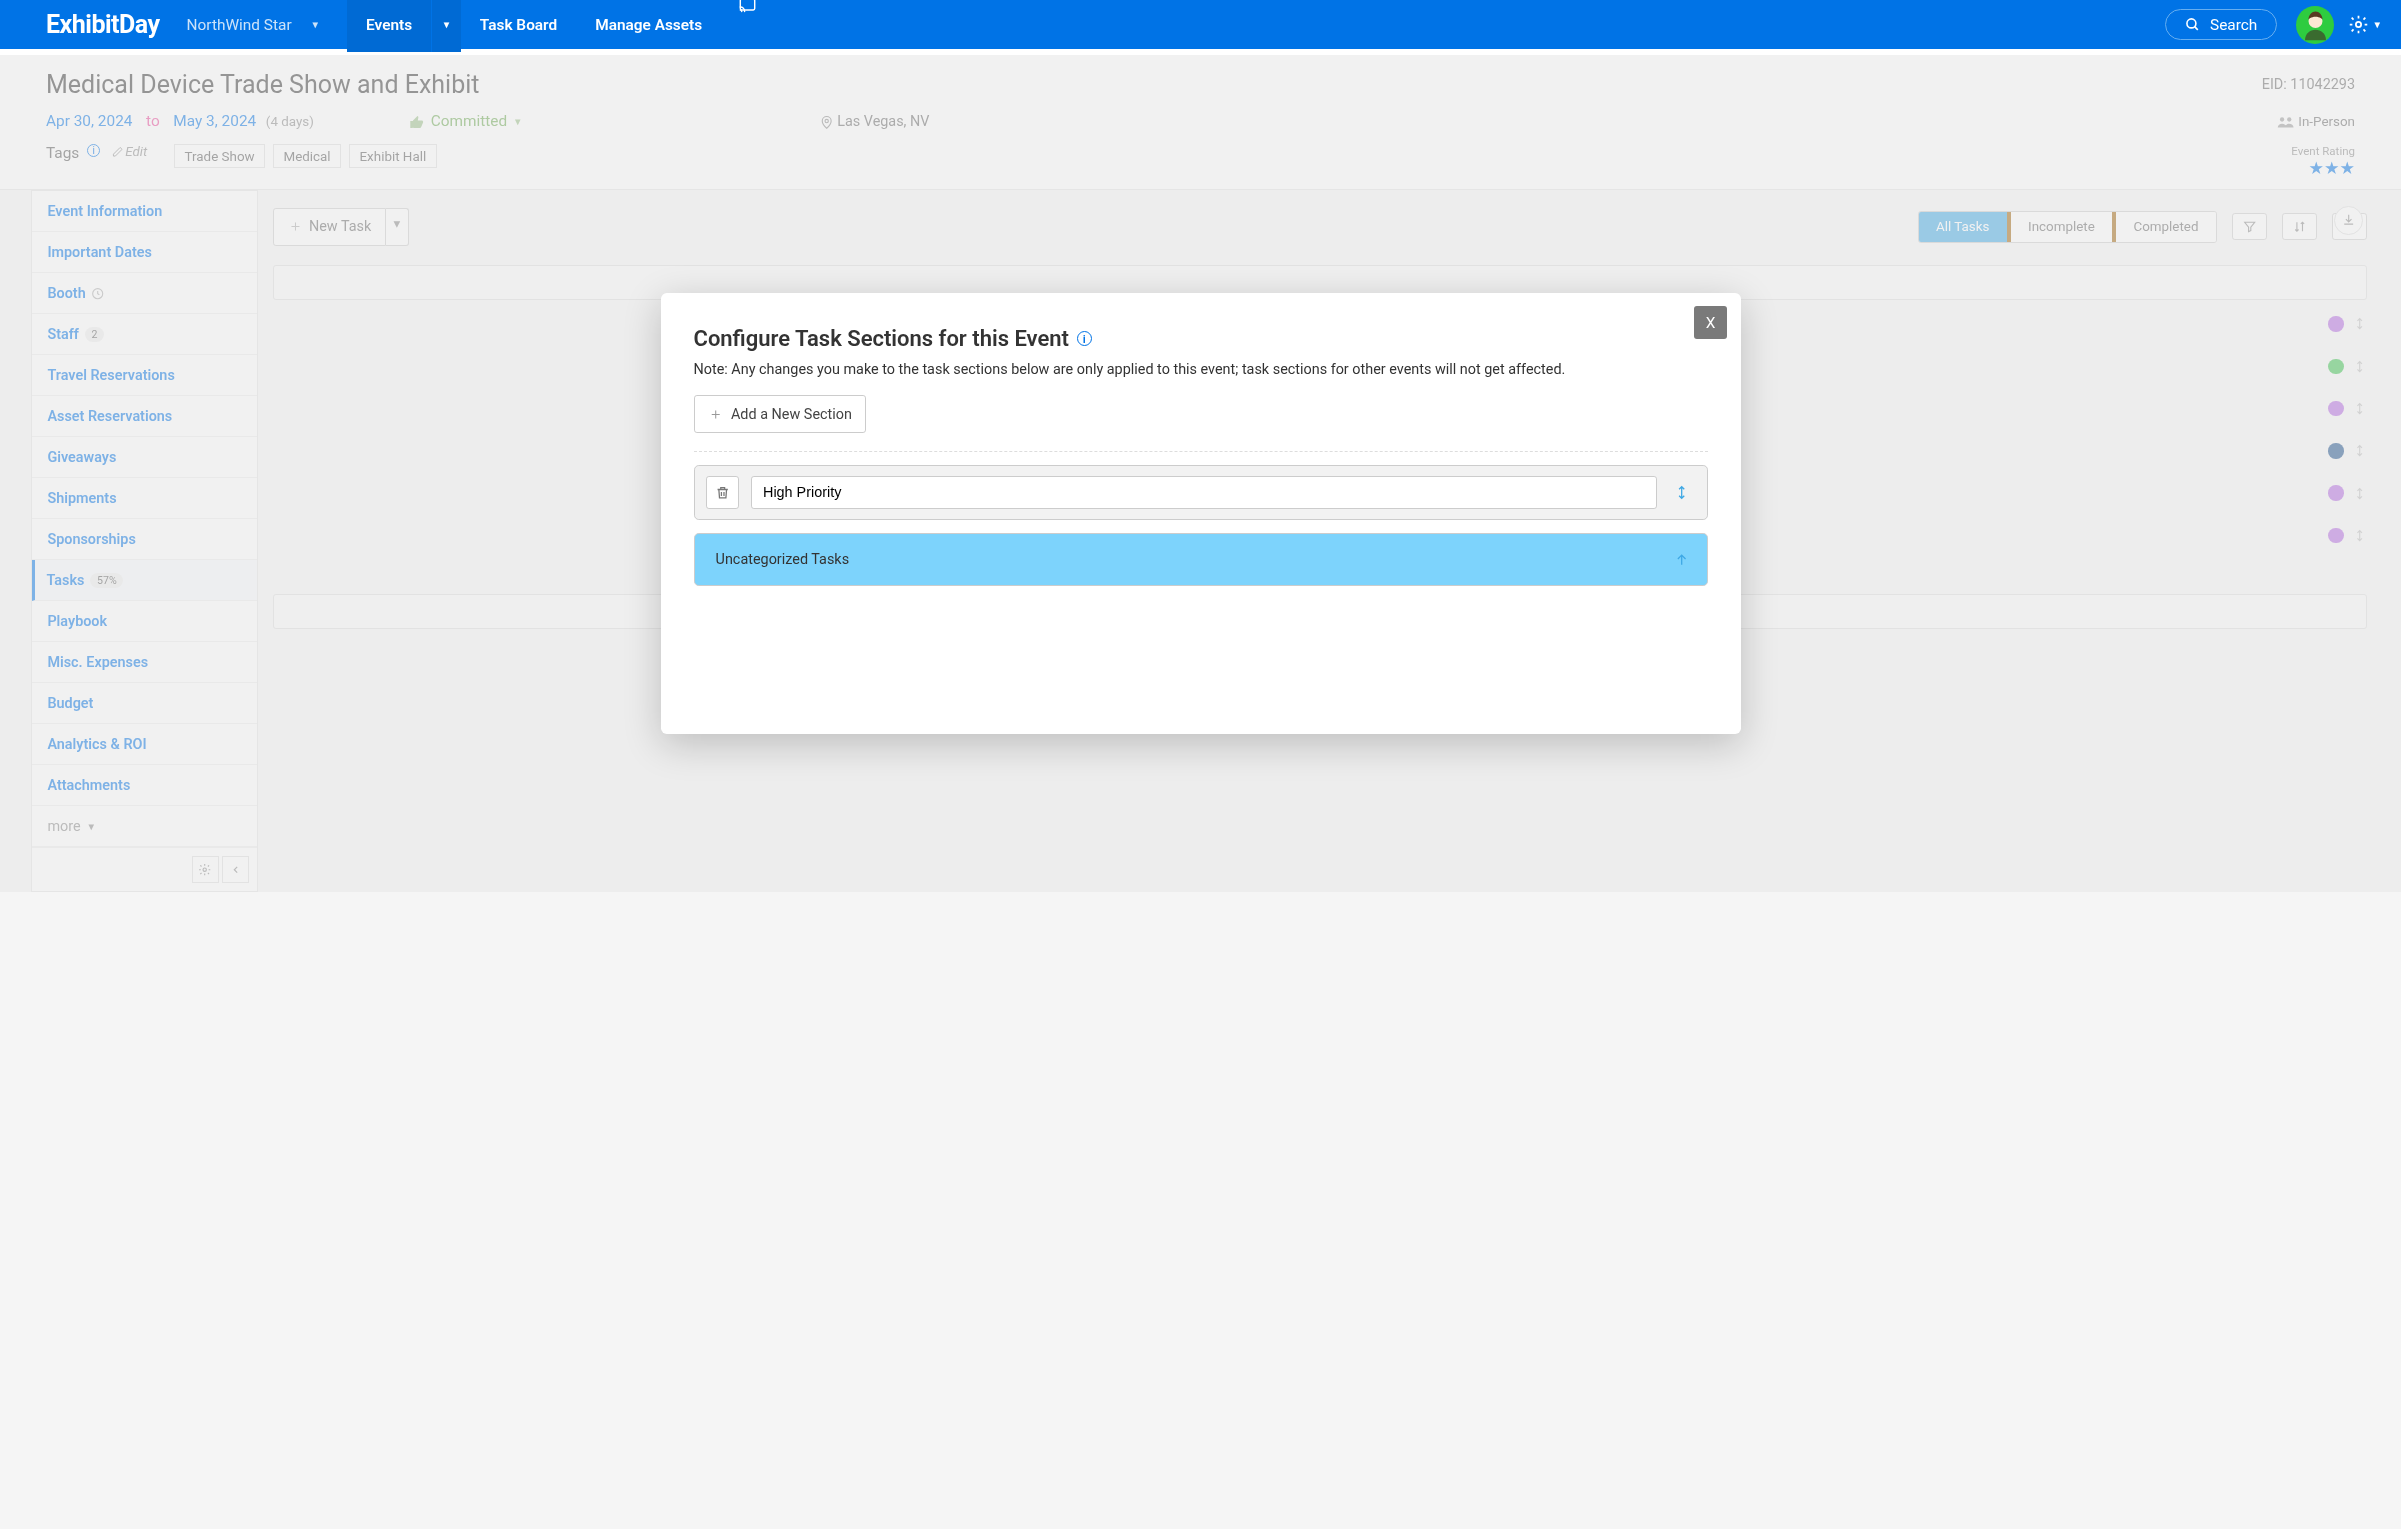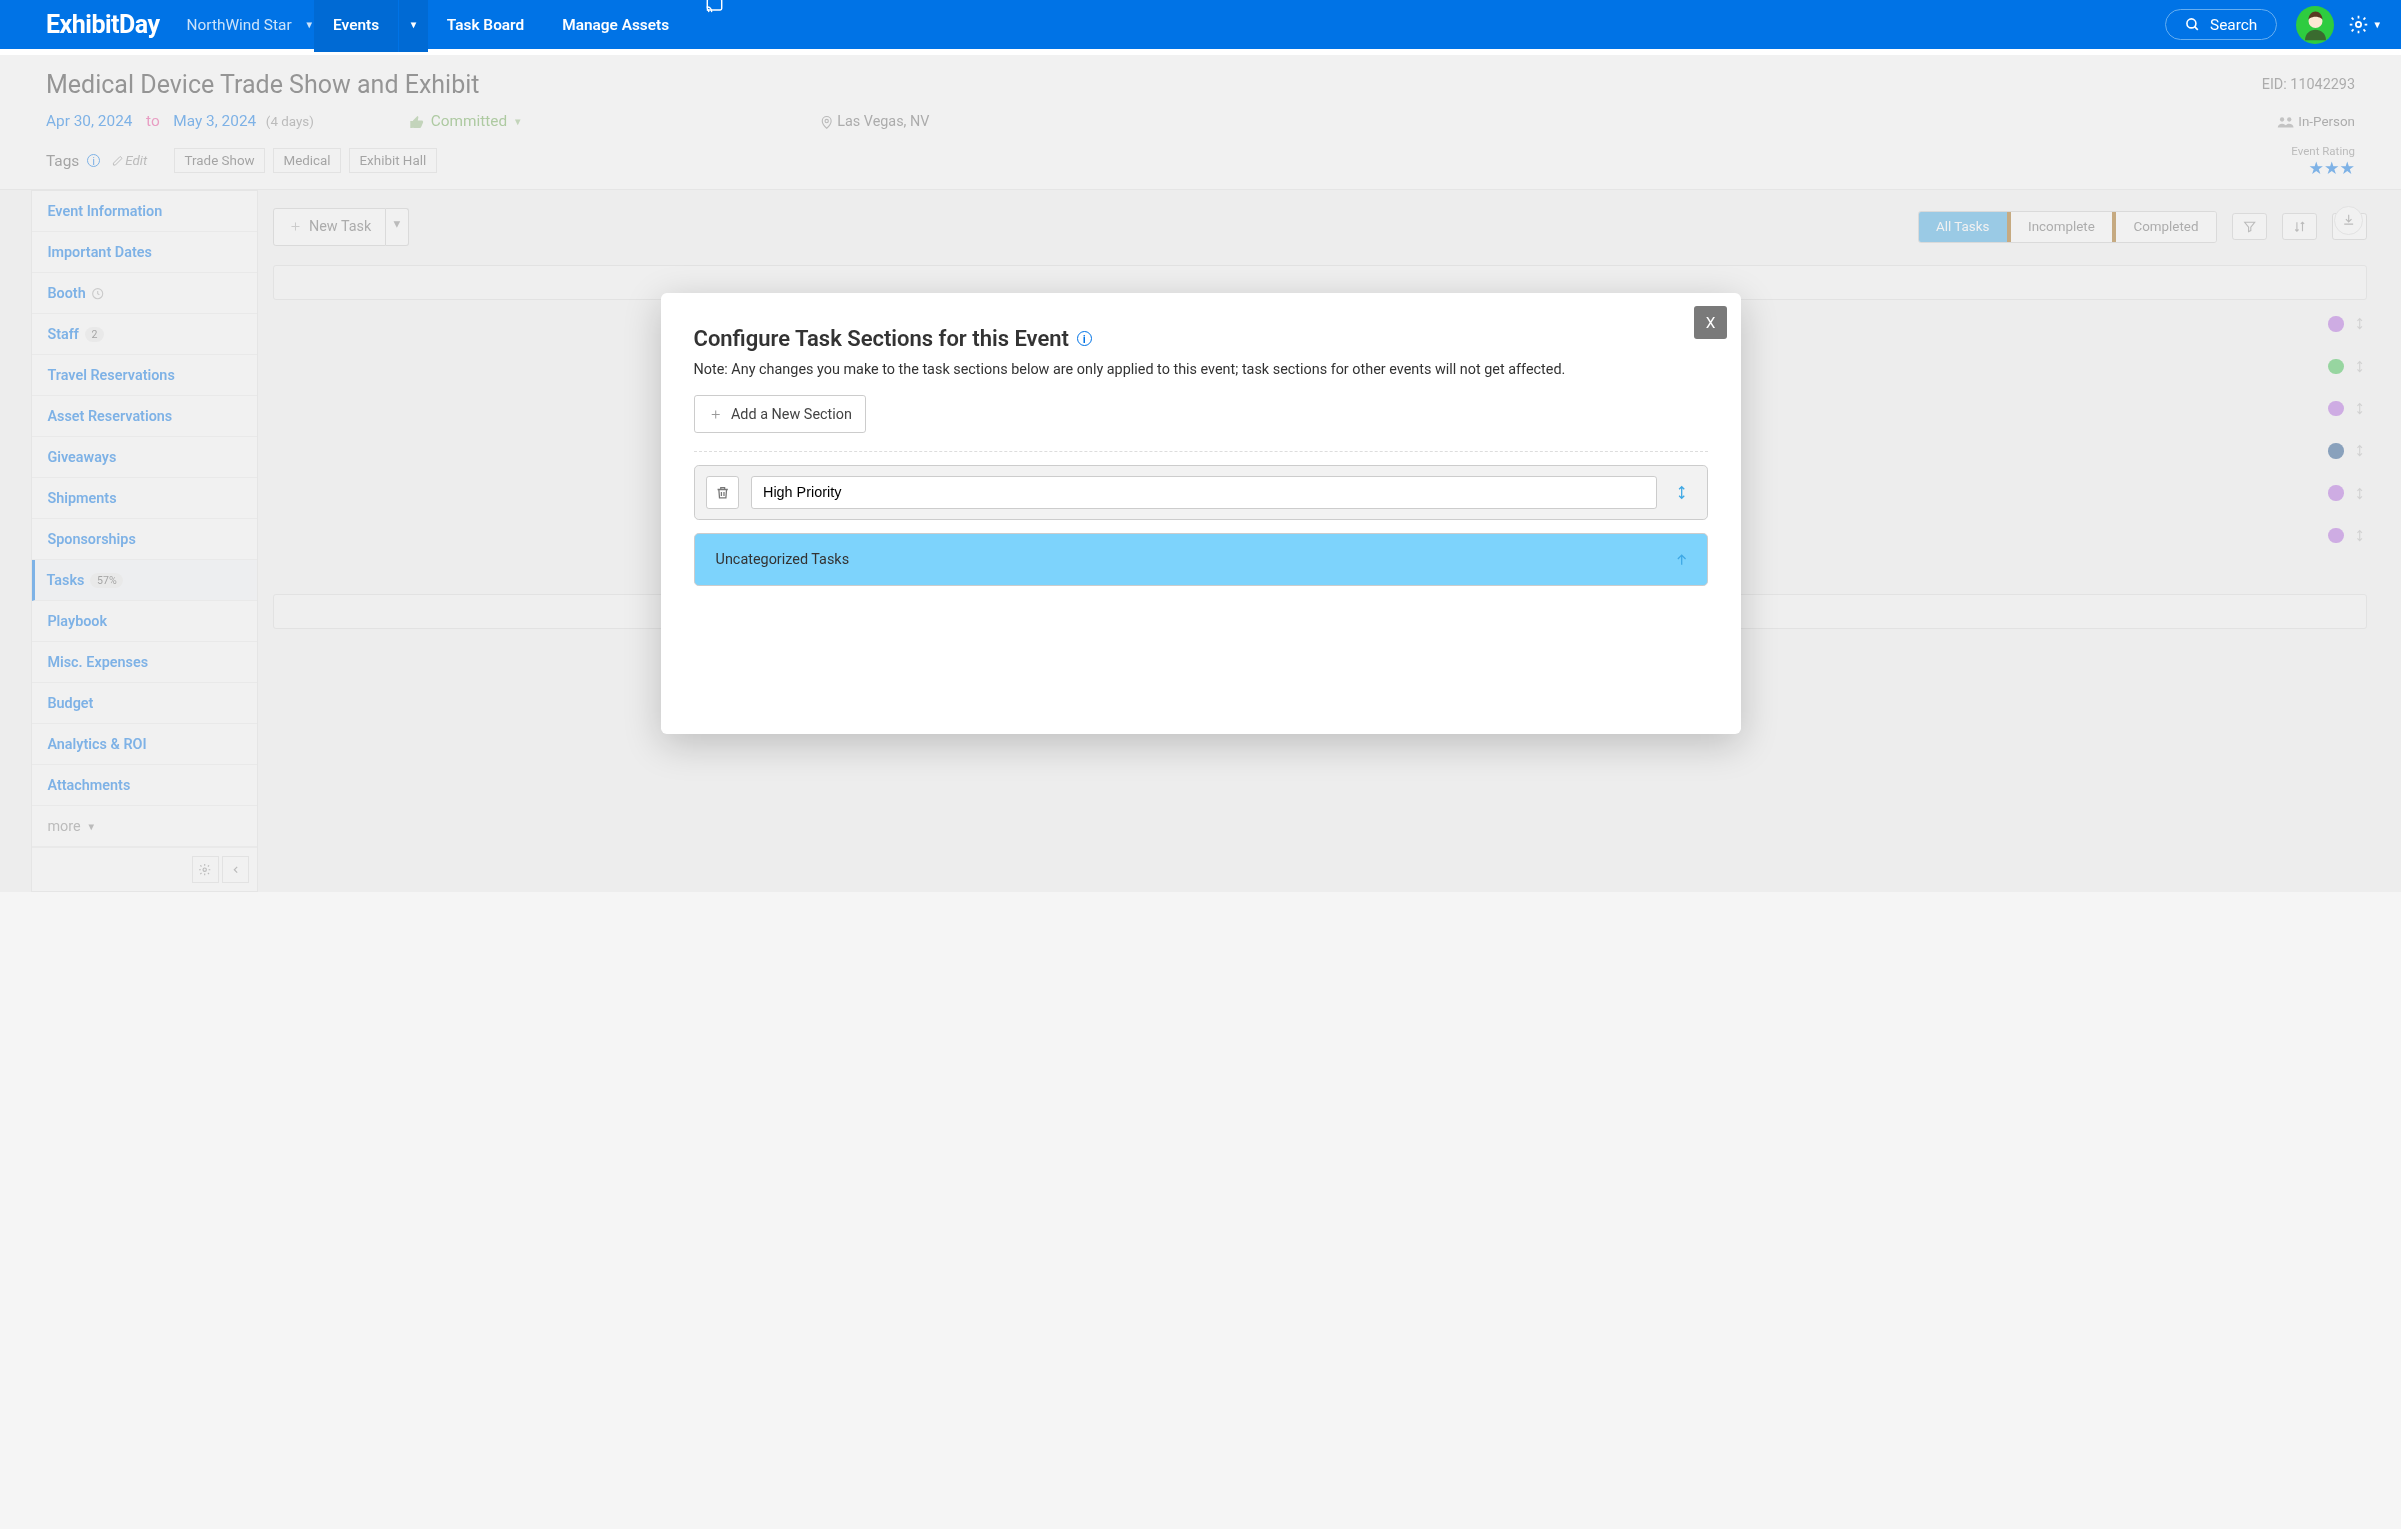--- a/index.html
+++ b/index.html
@@ -1,21 +1,21 @@
 <!DOCTYPE html>
 <html><head>
 <meta charset="utf-8">
 <style>
 * { margin: 0; padding: 0; box-sizing: border-box; }
 body { font-family: -apple-system, BlinkMacSystemFont, "Segoe UI", Roboto, "Helvetica Neue", Arial, sans-serif; background: #f5f5f5; color: #333; font-size: 13.4px; position: relative; }
 
 
 .topnav { background: #0073e6; height: 49px; display: flex; align-items: center; padding: 0 19px 0 46px; }
 .logo { color: #fff; font-size: 25px; font-weight: 700; letter-spacing: -0.5px; margin-right: 27px; }
-.workspace-select { color: #cce3f9; font-size: 15.4px; display: flex; align-items: center; gap: 13px; cursor: pointer; }
+.workspace-select { color: #cce3f9; font-size: 15.4px; display: flex; align-items: center; gap: 19px; cursor: pointer; margin-right: 27px; }
 .workspace-select .caret { font-size: 9.6px; }
 .navtabs { display: flex; height: 55px; align-items: stretch; }
 .navtab { display: flex; align-items: center; padding: 0 19px; color: #fff; font-size: 15.4px; font-weight: 600; cursor: pointer; }
 .navtab.active { background: #006ad4; }
 .navtab-caret { display: flex; align-items: center; background: #006ad4; padding: 0 9.6px; color: #fff; font-size: 9.6px; cursor: pointer; border-left: 1px solid #0073e6; }
 .cast-icon { color: #fff; margin-left: 17.3px; }
 .spacer { flex: 1; }
 .search-pill { border: 1px solid #66aef0; border-radius: 19px; padding: 5.8px 19px; color: #fff; display: flex; align-items: center; gap: 9.6px; cursor: pointer; font-size: 15.4px; }
 .avatar { width: 38px; height: 38px; border-radius: 50%; background: #2ecc40; margin-left: 19px; display: flex; align-items: center; justify-content: center; overflow: hidden; }
 .avatar svg { width: 35px; height: 35px; }
@@ -26,21 +26,21 @@
 .title-row { display: flex; align-items: center; }
 .event-title { font-size: 25px; font-weight: 400; color: #333; }
 .eid { margin-left: auto; color: #666; font-size: 14.4px; }
 .meta-row { display: flex; align-items: center; margin-top: 13.4px; flex-wrap: wrap; gap: 9.6px; }
 .date-link { color: #0073e6; font-size: 15.4px; }
 .date-to { color: #ec4899; font-size: 15.4px; margin: 0 4px; }
 .days { color: #888; font-size: 13.4px; }
 .commit { color: #6aa84f; font-size: 15.4px; display: inline-flex; align-items: center; gap: 5.8px; margin-left: 86px; }
 .loc { color: #666; font-size: 14.4px; margin-left: auto; display: inline-flex; align-items: flex-end; gap: 3.8px; }
 .in-person { color: #666; font-size: 13.4px; display: inline-flex; align-items: center; gap: 3.8px; }
-.tags-row { display: flex; align-items: center; margin-top: 13.4px; gap: 7.7px; }
+.tags-row { display: flex; align-items: flex-start; margin-top: 13.4px; gap: 7.7px; }
 .tags-label { font-size: 15.4px; color: #555; }
 .info-badge { color: #0073e6; font-size: 11.5px; border: 1px solid #0073e6; border-radius: 50%; width: 13.4px; height: 13.4px; display: inline-flex; align-items: center; justify-content: center; }
 .edit-link { color: #888; font-size: 13.4px; font-style: italic; display: inline-flex; align-items: center; gap: 1.9px; cursor: pointer; margin-left: 3.8px; margin-right: 19px; }
 .tag-chip { border: 1px solid #ddd; padding: 3.8px 9.6px; color: #555; font-size: 13.4px; }
 .rating-block { margin-left: auto; text-align: right; }
 .rating-label { color: #888; font-size: 11.5px; }
 .stars { color: #0073e6; font-size: 17.3px; }
 
 
 .body-row { display: flex; padding: 0 19px 0 31px; }

